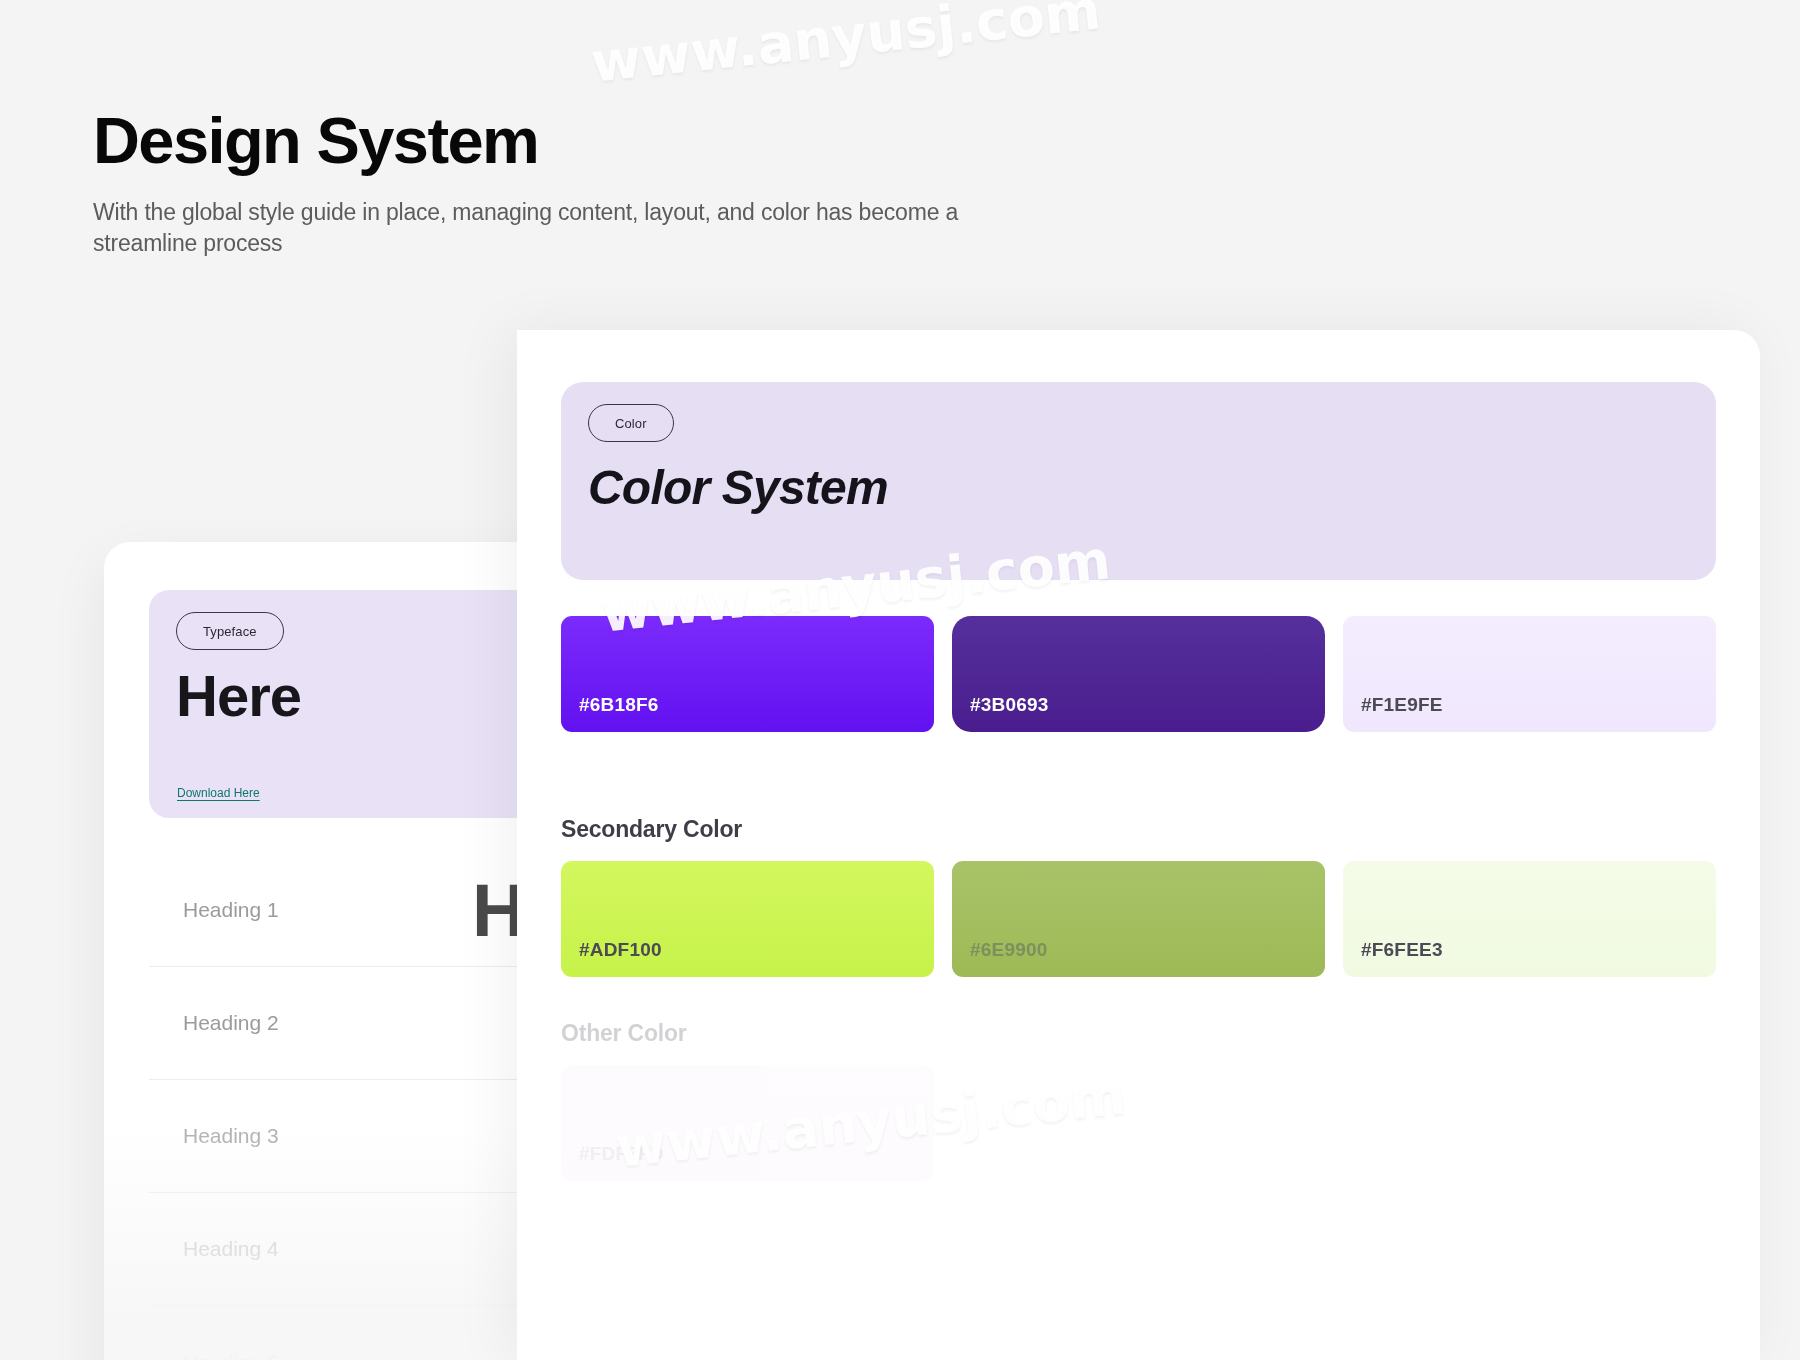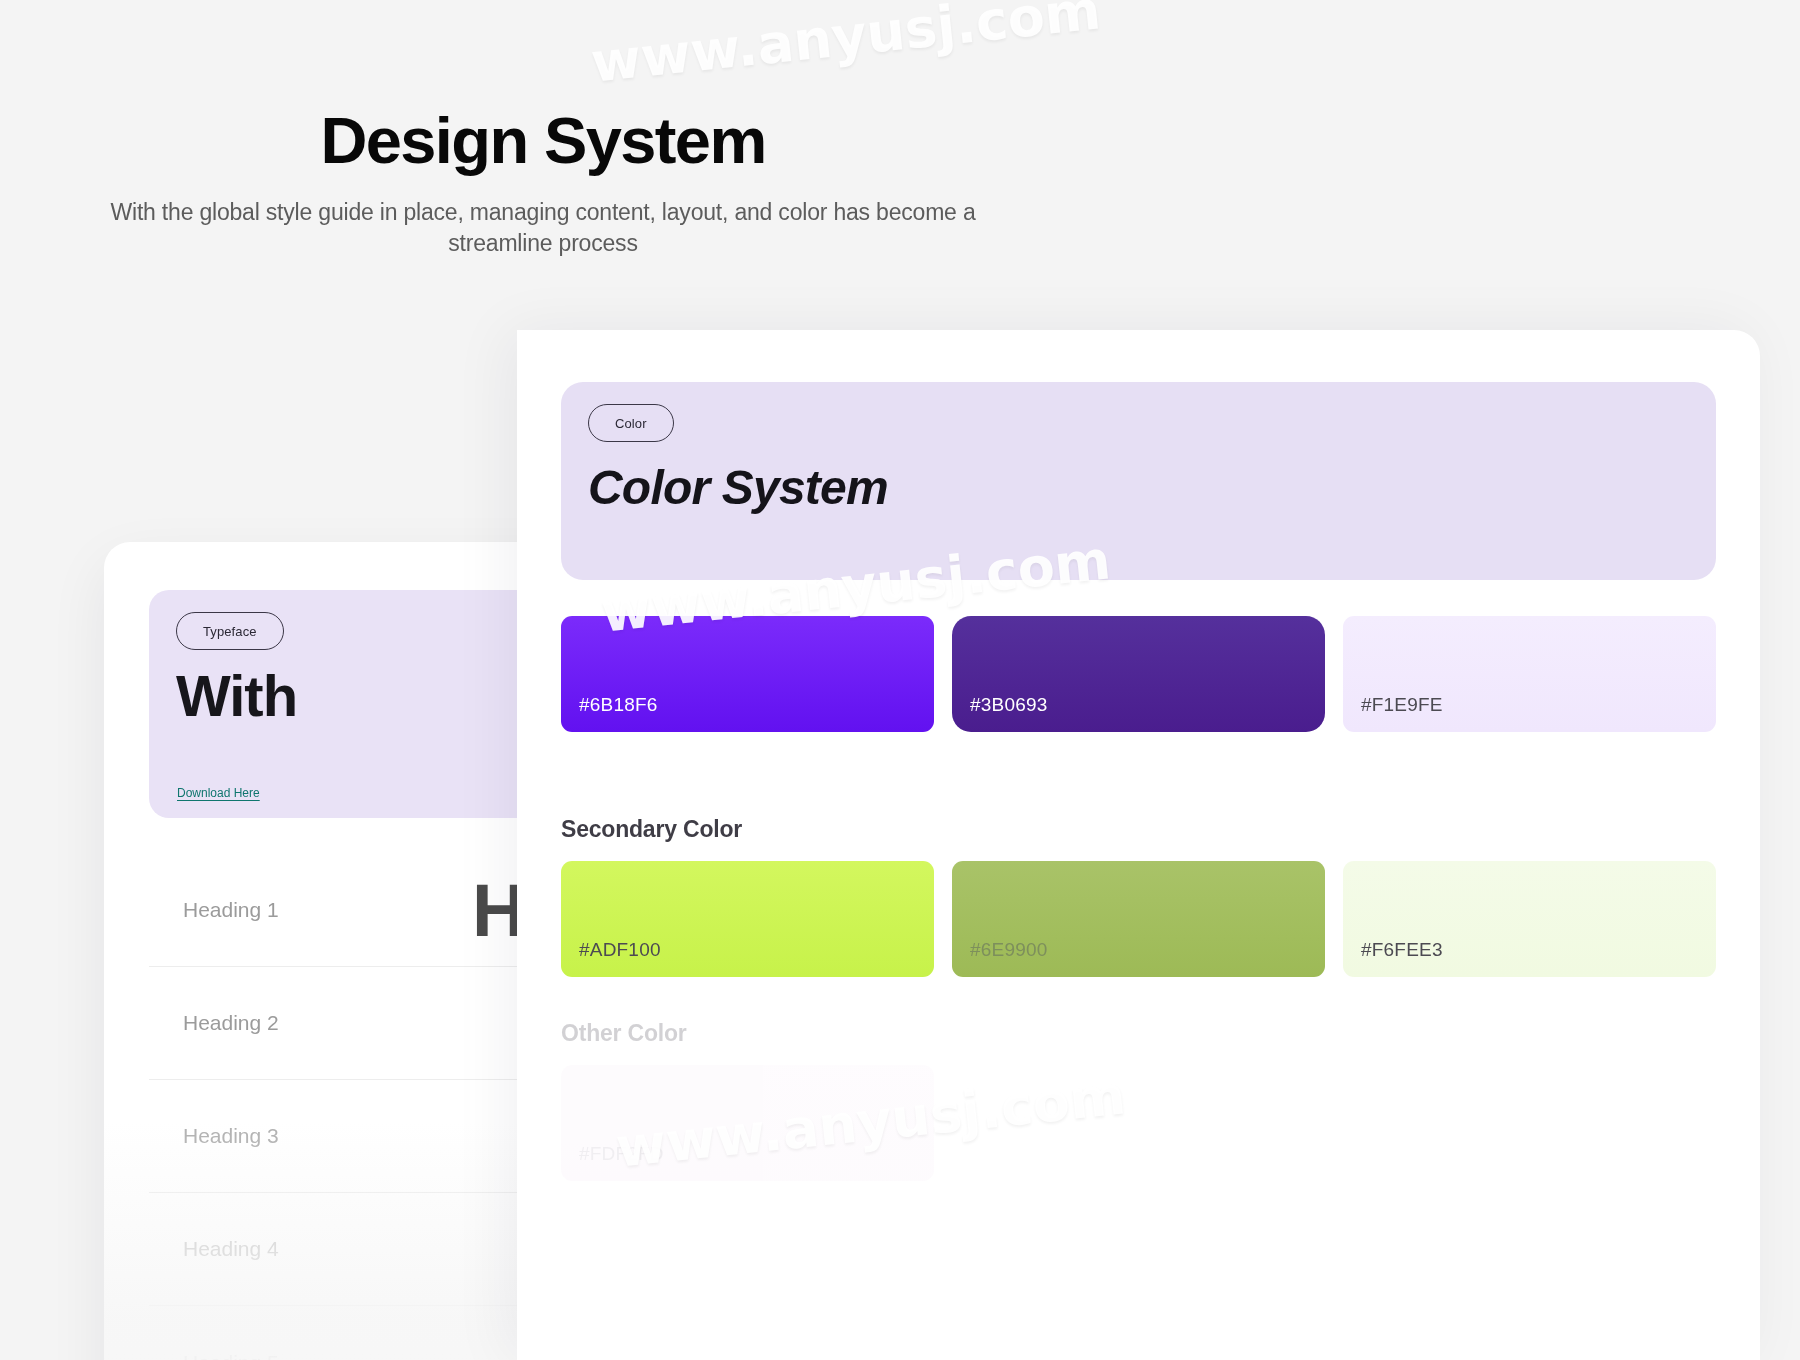--- a/index.html
+++ b/index.html
@@ -5,21 +5,21 @@
   * { box-sizing: border-box; margin: 0; padding: 0; }
   html, body {
     width: 1800px; height: 1360px;
     overflow: hidden;
     background: #f4f4f4;
     font-family: "Liberation Sans", sans-serif;
   }
   #stage { position: relative; width: 1800px; height: 1360px; overflow: hidden; }
 
   
-  .page-head { position: absolute; left: 93px; top: 108px; text-align: center; }
+  .page-head { position: absolute; left: 93px; top: 108px; }
   .page-title {
     font-size: 65px; font-weight: 700; letter-spacing: -1.6px;
     color: #080808; line-height: 1.0;
   }
   .page-sub {
     margin-top: 24px;
     font-size: 23px; line-height: 31px; font-weight: 400;
     color: #5c5c5c; letter-spacing: -0.2px; max-width: 900px;
   }
 
@@ -120,21 +120,21 @@
   .sec-other .sec-label { color: #6d6b74; }
 
   .swatch-row { display: flex; gap: 18px; }
   .swatch {
     position: relative;
     flex: 1 1 0; height: 116px;
     border-radius: 11px;
     display: flex; align-items: flex-end;
   }
   .sw-hex {
-    font-size: 19px; font-weight: 400; letter-spacing: 0.2px;
+    font-size: 19px; font-weight: 700; letter-spacing: 0.2px;
     padding: 0 0 16px 18px;
   }
   .hex-light { color: #ffffff; }
   .hex-dark  { color: #4c4a52; }
   .hex-olive { color: #7d8f5c; }
   .hex-faint { color: #cfc9d4; }
 
   
   .wm {
     position: absolute;
@@ -157,21 +157,21 @@
 <div id="stage">
 
   <div class="page-head">
     <div class="page-title">Design System</div>
     <div class="page-sub">With the global style guide in place, managing content, layout, and color has become a streamline process</div>
   </div>
 
   <div class="type-card">
     <div class="type-banner">
       <span class="pill">Typeface</span>
-      <div class="type-name">With</div>
+      <div class="type-name">Here</div>
       <a class="dl-link" href="#">Download Here</a>
     </div>
 
     <div class="head-rows">
       <div class="head-row hr-1">
         <span class="hr-label">Heading 1</span>
         <span class="hr-sample">Heading</span>
       </div>
       <div class="head-row hr-2">
         <span class="hr-label">Heading 2</span>

